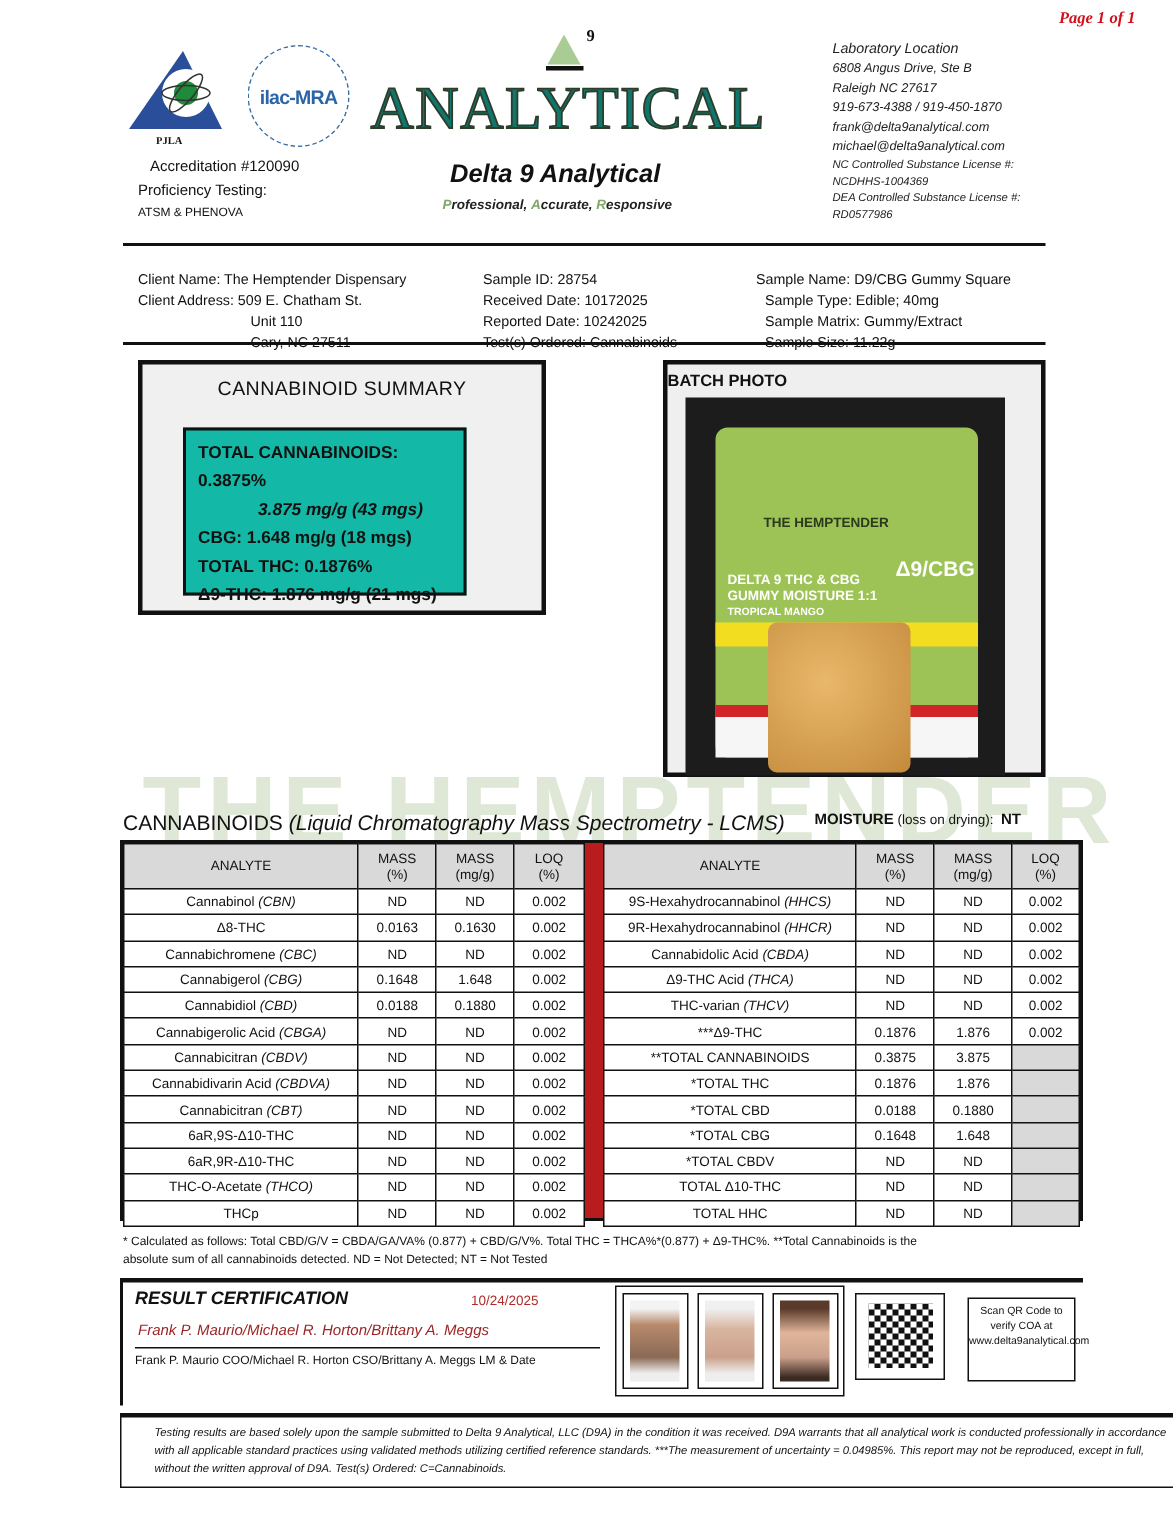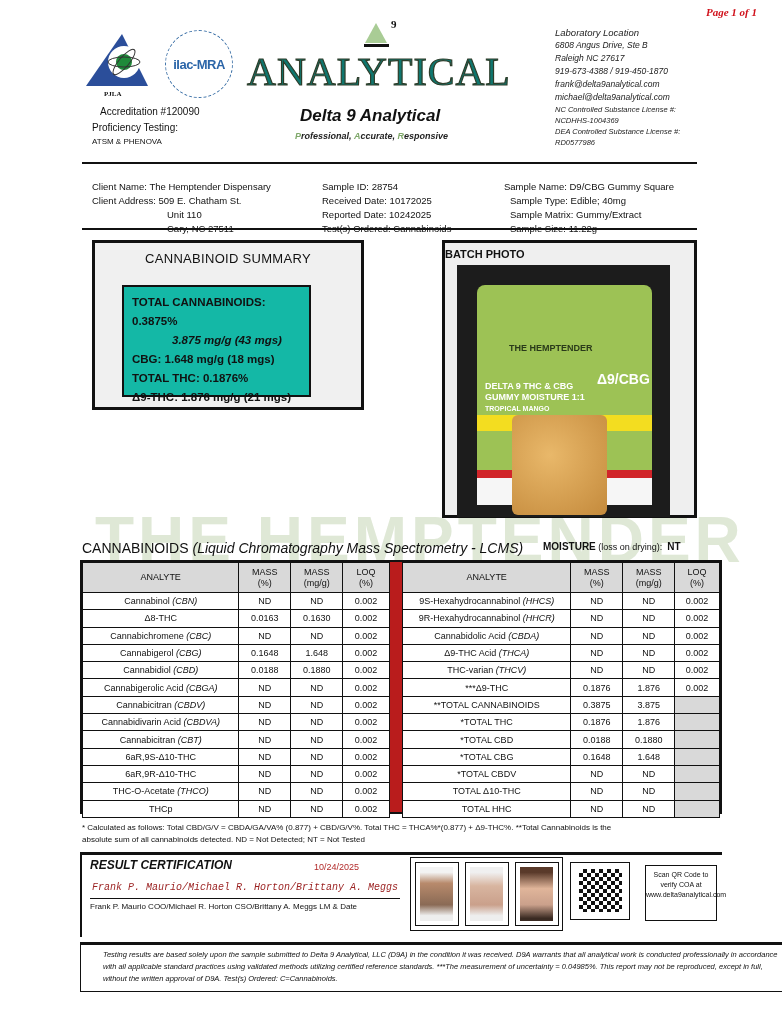--- a/index.html
+++ b/index.html
@@ -75,21 +75,21 @@
   .tr { left: 320px; top: 0; width: 318px; }
   td.g { background: #d9d9d9; }
   td i { font-style: italic; }
 
   .footnote { left: 82px; top: 822px; font-size: 8px; line-height: 12px; width: 640px; }
 
   
   .cert-box { left: 80px; top: 852px; width: 642px; height: 85px; border-top: 3px solid #111; border-left: 2px solid #111; }
   .cert-title { left: 90px; top: 858px; font-weight: bold; font-style: italic; font-size: 12px; }
   .cert-date { left: 314px; top: 862px; color: #b22a2a; font-size: 9px; }
-  .sig { left: 92px; top: 882px; font-family: Liberation Mono, monospace; font-style: italic; color: #9c2424; font-size: 10px; }
+  .sig { left: 92px; top: 882px; font-family: Liberation Sans, sans-serif; font-style: italic; color: #9c2424; font-size: 10px; }
   .sig-line { left: 90px; top: 898px; width: 310px; height: 1px; background: #111; }
   .sig-names { left: 90px; top: 902px; font-size: 8px; }
   .faces { left: 410px; top: 857px; width: 153px; height: 74px; border: 1.5px solid #111; }
   .face { top: 4px; width: 44px; height: 64px; border: 1.5px solid #111; background: #fff; }
   .face .img { position: absolute; left: 4px; top: 4px; width: 33px; height: 54px; }
   .qr { left: 570px; top: 862px; width: 60px; height: 58px; border: 1.5px solid #111; background: #fff; }
   .qr .code { position:absolute; left: 8px; top: 6px; width: 43px; height: 43px;
     background: repeating-conic-gradient(#111 0 25%, #fff 0 50%) 0 0/8px 8px; }
   .qr-txt { left: 645px; top: 865px; width: 72px; height: 56px; border: 1.5px solid #111; font-size: 7px; line-height: 10px; text-align: center; padding-top: 4px; }
 

